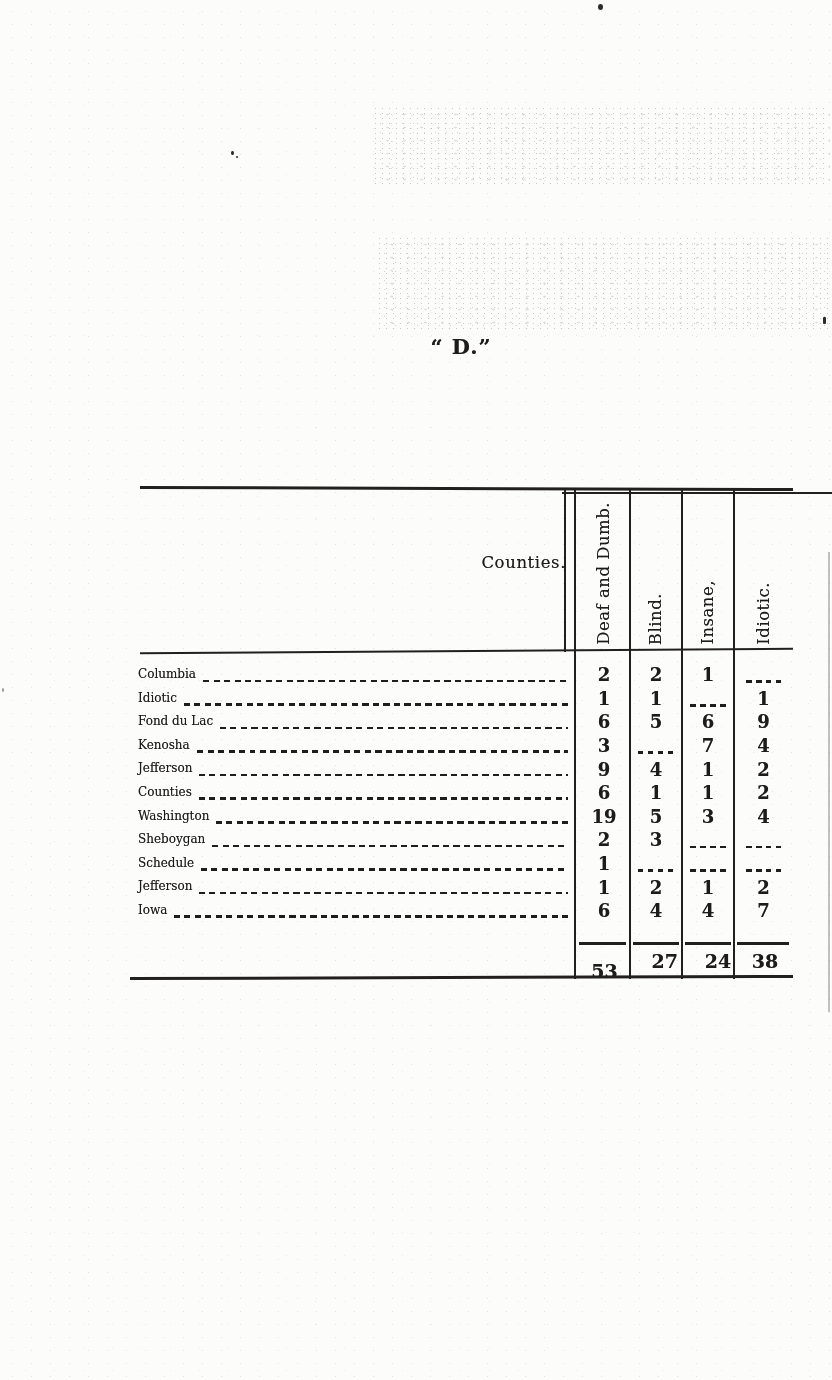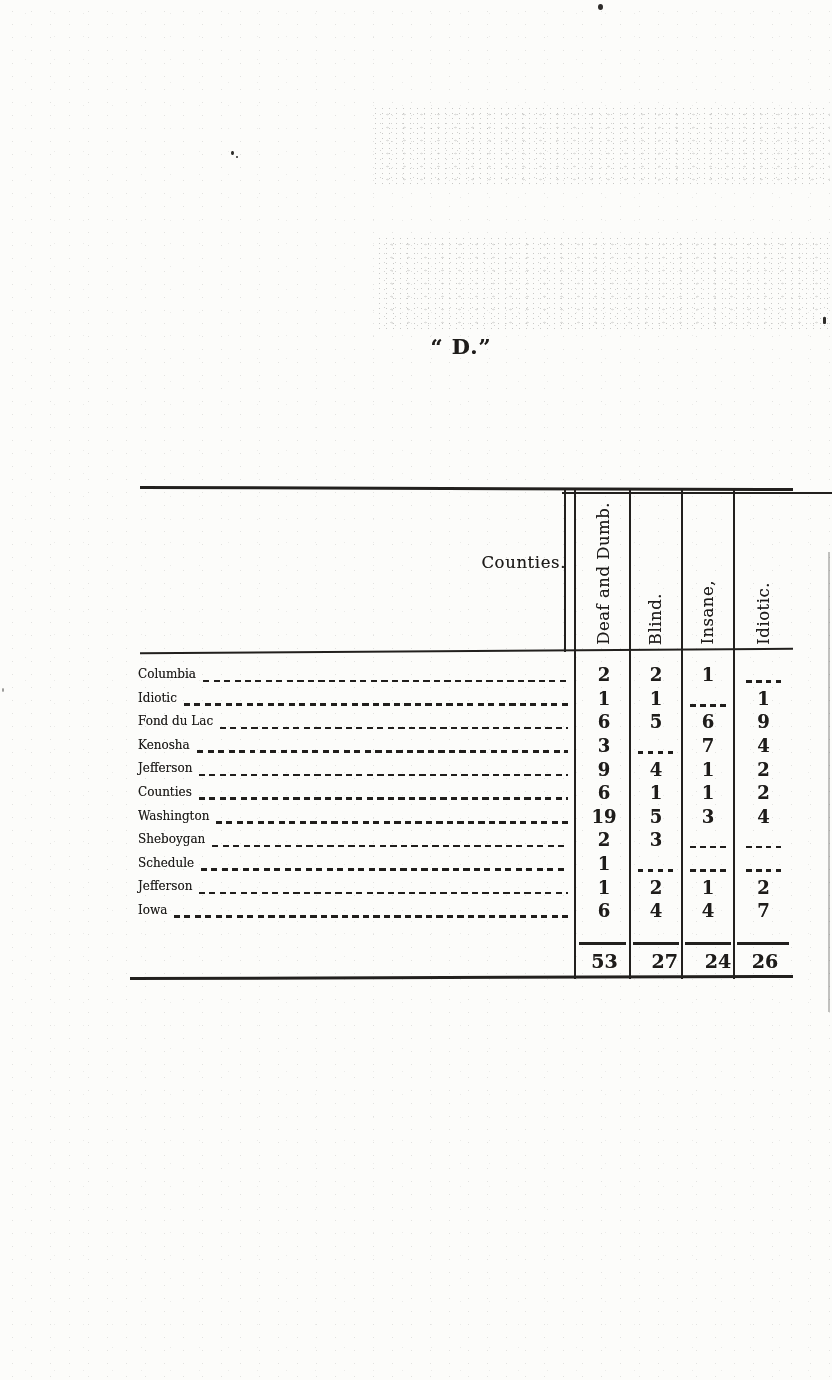--- a/index.html
+++ b/index.html
@@ -91,21 +91,21 @@
     background:repeating-linear-gradient(90deg,#201e1c 0 5.5px,transparent 5.5px 10px);
   }
 
   .total-rule{position:absolute;top:455px;height:2.6px;background:#22201e;}
   .tr1{left:579px;width:47px;}
   .tr2{left:633px;width:46px;}
   .tr3{left:685px;width:46px;}
   .tr4{left:737px;width:52px;}
   .totals{position:absolute;left:577px;top:461px;width:215px;display:flex;}
   .total{font-size:19px;font-weight:700;text-align:center;line-height:26px;}
-  .totals .total:nth-child(1){width:60px;}
+  .totals .total:nth-child(1){width:60px;margin-top:10px;}
   .totals .total:nth-child(2){width:72px;}
   .totals .total:nth-child(3){width:44px;}
   .totals .total:nth-child(4){width:59px;}
 </style>
 </head>
 <body>
 
 <div class="page">
 
   <div class="noise band1"></div>
@@ -279,18 +279,18 @@
 
     <div class="total-rule tr1"></div>
     <div class="total-rule tr2"></div>
     <div class="total-rule tr3"></div>
     <div class="total-rule tr4"></div>
 
     <div class="totals" id="totals">
         <div class="total">53</div>
         <div class="total">27</div>
         <div class="total">24</div>
-        <div class="total">26</div>
+        <div class="total">38</div>
       </div>
 
     <div class="hrule rule-bottom"></div>
   </div>
 </div>
 
 </body></html>

